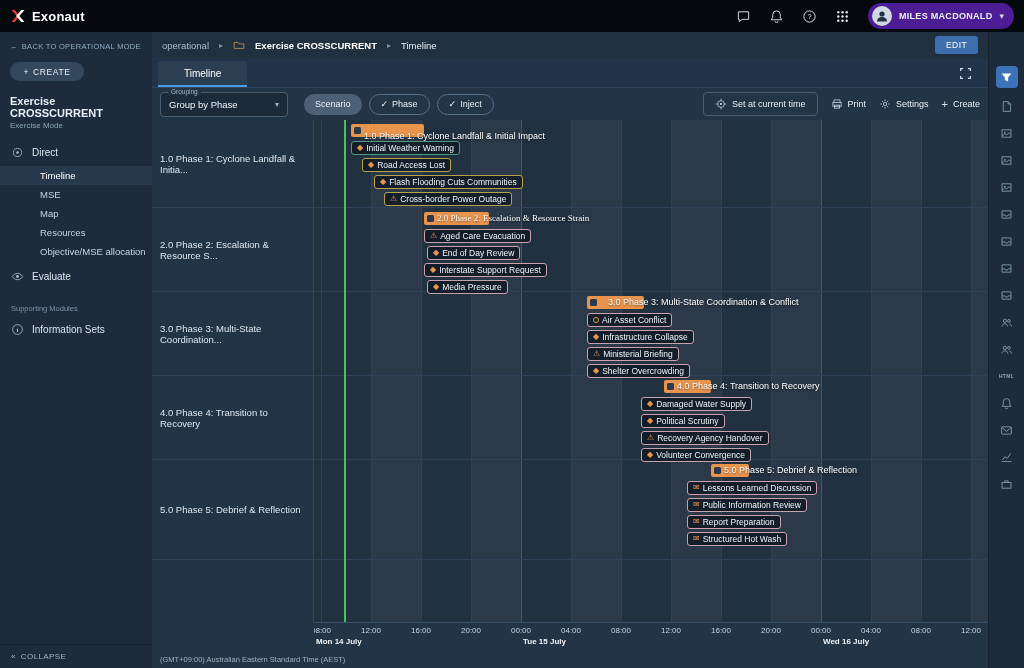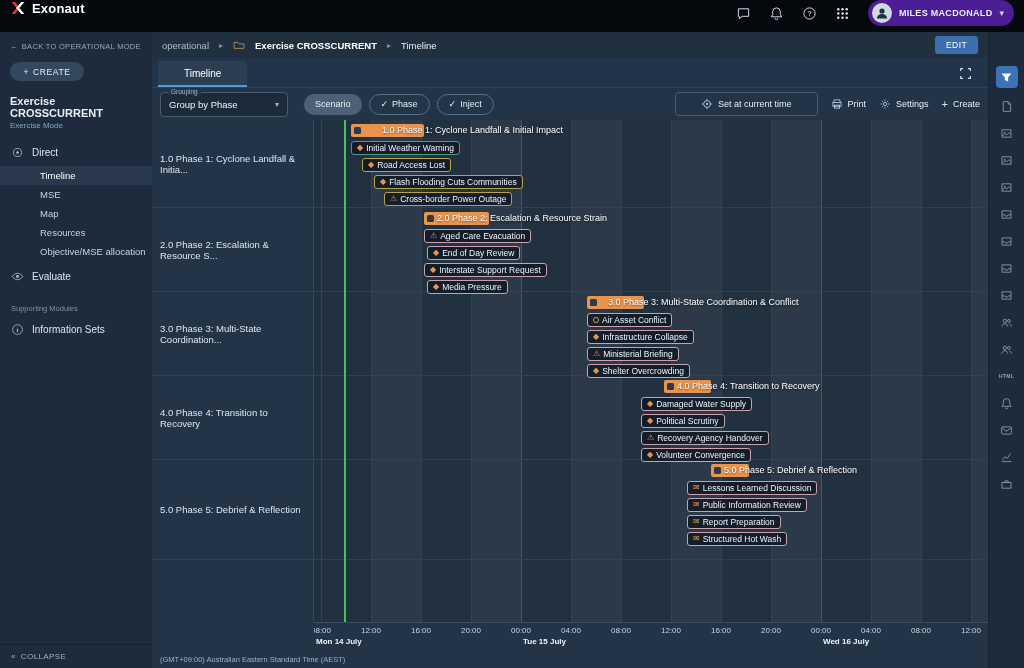--- a/index.html
+++ b/index.html
@@ -1,20 +1,20 @@
 <!DOCTYPE html>
 <html><head>
 <meta charset="utf-8">
 <style>
   *{box-sizing:border-box;margin:0;padding:0}
   html,body{width:1024px;height:668px;overflow:hidden}
   body{background:#243447;font-family:"Liberation Sans","DejaVu Sans",sans-serif;color:#e8eef5}
 
   
-  .topbar{height:32px;background:#05080d;display:flex;align-items:flex-start;padding:0 10px}
+  .topbar{height:32px;background:#05080d;display:flex;align-items:center;padding:0 10px}
   .brand{display:flex;align-items:center;gap:6px;font-size:13px;font-weight:bold;letter-spacing:.2px;color:#fff}
   .topbar-right{margin-left:auto;display:flex;align-items:center;gap:18px}
   .tb-icon{width:15px;height:15px;color:#dfe8f2;display:inline-flex;cursor:pointer}
   .tb-icon svg{width:100%;height:100%}
   .user-chip{display:flex;align-items:center;gap:7px;background:#4c1d95;padding:3px 10px 3px 4px;border-radius:16px;cursor:pointer}
   .avatar{width:20px;height:20px;border-radius:50%;background:#cfd9e4;display:flex;align-items:center;justify-content:center;overflow:hidden}
   .avatar svg{width:16px;height:16px}
   .user-name{font-size:9px;font-weight:bold;letter-spacing:.3px}
   .caret{font-size:9px;color:#cfd9e4}
 
@@ -56,21 +56,21 @@
   .group-select .flabel{position:absolute;top:-5px;left:7px;font-size:6.5px;color:#9fb0c0;background:#243447;padding:0 3px}
   .group-select .val{font-size:9.5px;color:#eef3f8}
   .group-select .sel-caret{margin-left:auto;font-size:8px;color:#9fb0c0}
   .chips{display:flex;align-items:center;gap:7px;margin-left:8px}
   .chip{height:21px;border-radius:11px;display:flex;align-items:center;gap:4px;padding:0 11px;font-size:9px;color:#e6edf4;cursor:pointer}
   .chip.filled{background:#4d6176}
   .chip.outlined{background:#233648;border:1px solid #55718c}
   .chip .check{font-size:9px;color:#eef3f8}
   .toolbar-right{margin-left:auto;display:flex;align-items:center;gap:13px}
   .tb-btn{display:flex;align-items:center;gap:5px;font-size:9px;color:#e6edf4;cursor:pointer;white-space:nowrap}
-  .tb-btn.boxed{border:1px solid #4a5c70;border-radius:4px;height:24px;padding:0 25px}
+  .tb-btn.boxed{border:1px solid #4a5c70;border-radius:4px;height:24px;padding:0 11px}
   .tb-btn .bico{width:12px;height:12px;display:inline-flex;color:#cfe0ef}
   .tb-btn .bico svg{width:100%;height:100%}
   .plus{font-size:11px;color:#cfe0ef;line-height:1}
 
   
   .tl{flex:1;display:flex;min-height:0;position:relative}
   .tl-labels{width:162px;flex:none;border-right:1px solid #33465c}
   .tl-label-row{display:flex;align-items:center;padding:0 8px;border-bottom:1px solid #2e4156;font-size:9.5px;color:#dce6f0}
   .tl-chart{flex:1;position:relative;overflow:hidden;background:#223140}
   .band{position:absolute;top:0;bottom:0;background:rgba(255,255,255,0.045)}
@@ -340,21 +340,21 @@
           <div class="band" style="left: 557px; width: 50px;"></div>
           <div class="grid" style="left: 557px;"></div>
           <div class="grid" style="left: 607px;"></div>
           <div class="band" style="left: 657px; width: 50px;"></div>
           <div class="grid" style="left: 657px;"></div>
           <div class="nowline" style="left: 30px;"></div>
           <div class="tl-row" style="height: 88px;">
             <div class="phase-bar" style="left: 37px; width: 73px;">
               <span class="phase-ico"></span>
             </div>
-            <span class="phase-text" style="left: 68px;">1.0 Phase 1: Cyclone Landfall &amp; Initial Impact</span>
+            <span class="phase-text" style="left: 50px; margin-top: 6px;">1.0 Phase 1: Cyclone Landfall &amp; Initial Impact</span>
             <div class="inject" style="left: 37px; top: 21px; border-color: rgb(79, 154, 130);">
               <span class="inj-ico diamond">◆</span>
               <span>Initial Weather Warning</span>
             </div>
             <div class="inject" style="left: 48px; top: 38px; border-color: rgb(183, 163, 68);">
               <span class="inj-ico diamond">◆</span>
               <span>Road Access Lost</span>
             </div>
             <div class="inject" style="left: 60px; top: 55px; border-color: rgb(183, 163, 68);">
               <span class="inj-ico diamond">◆</span>
@@ -362,21 +362,21 @@
             </div>
             <div class="inject" style="left: 70px; top: 72px; border-color: rgb(183, 163, 68);">
               <span class="inj-ico warning">⚠</span>
               <span>Cross-border Power Outage</span>
             </div>
           </div>
           <div class="tl-row" style="height: 84px;">
             <div class="phase-bar" style="left: 110px; width: 65px;">
               <span class="phase-ico"></span>
             </div>
-            <span class="phase-text" style="left: 123px;">2.0 Phase 2: Escalation &amp; Resource Strain</span>
+            <span class="phase-text" style="left: 123px; font-family: Liberation Serif, serif;">2.0 Phase 2: Escalation &amp; Resource Strain</span>
             <div class="inject" style="left: 110px; top: 21px; border-color: rgb(201, 162, 174);">
               <span class="inj-ico warning">⚠</span>
               <span>Aged Care Evacuation</span>
             </div>
             <div class="inject" style="left: 113px; top: 38px; border-color: rgb(201, 162, 174);">
               <span class="inj-ico diamond">◆</span>
               <span>End of Day Review</span>
             </div>
             <div class="inject" style="left: 110px; top: 55px; border-color: rgb(201, 162, 174);">
               <span class="inj-ico diamond">◆</span>

